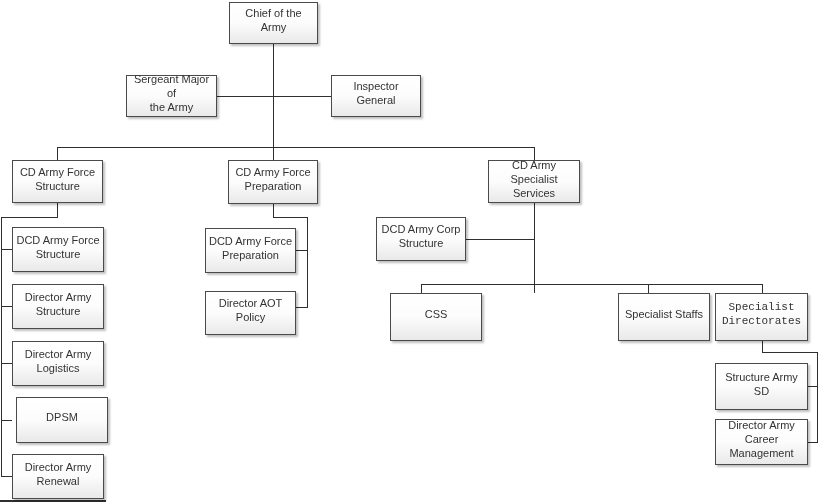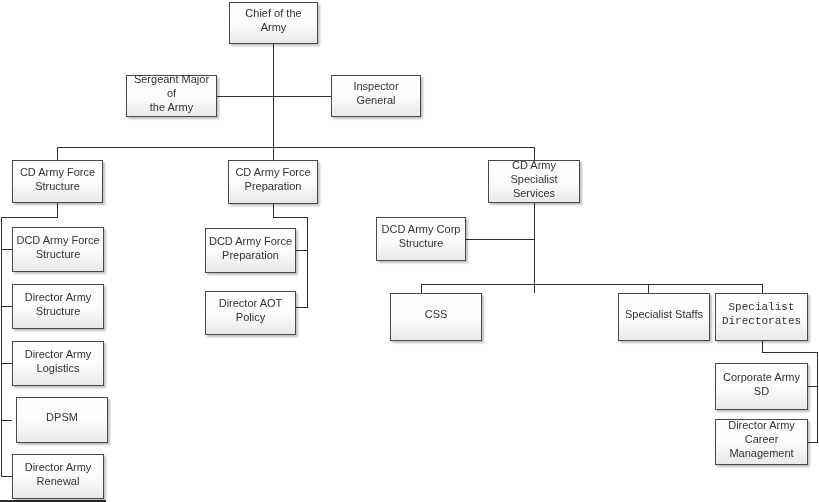--- a/index.html
+++ b/index.html
@@ -93,16 +93,16 @@
 Renewal</div>
     <div class="node" style="left: 205px; top: 228px; width: 91px; height: 45px;">DCD Army Force
 Preparation</div>
     <div class="node" style="left: 205px; top: 285px; width: 91px; height: 44px; margin-top: 6px;">Director AOT Policy</div>
     <div class="node" style="left: 376px; top: 217px; width: 90px; height: 44px;">DCD Army Corp
 Structure</div>
     <div class="node" style="left: 375px; top: 293px; width: 92px; height: 48px; margin-left: 15px;">CSS</div>
     <div class="node" style="left: 602px; top: 293px; width: 92px; height: 48px; margin-left: 16px;">Specialist Staffs</div>
     <div class="node" style="left: 715px; top: 293px; width: 93px; height: 48px; font-family: Liberation Mono, monospace;">Specialist
 Directorates</div>
-    <div class="node" style="left: 715px; top: 363px; width: 93px; height: 47px;">Corporate Army SD</div>
+    <div class="node" style="left: 715px; top: 363px; width: 93px; height: 47px;">Structure Army SD</div>
     <div class="node" style="left: 715px; top: 419px; width: 93px; height: 46px;">Director Army
 Career Management</div>
   </div>
 
 </body></html>

